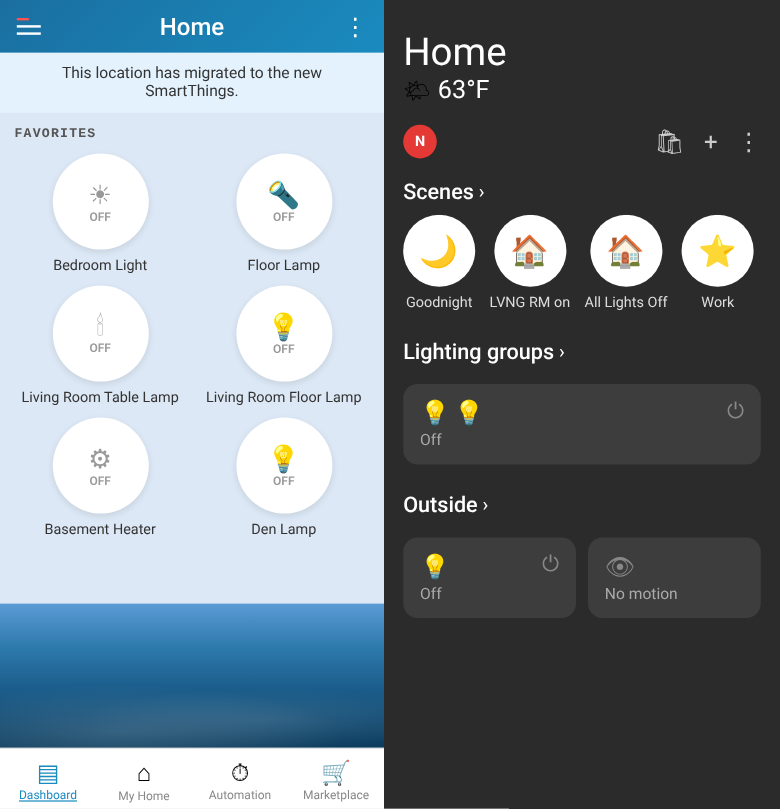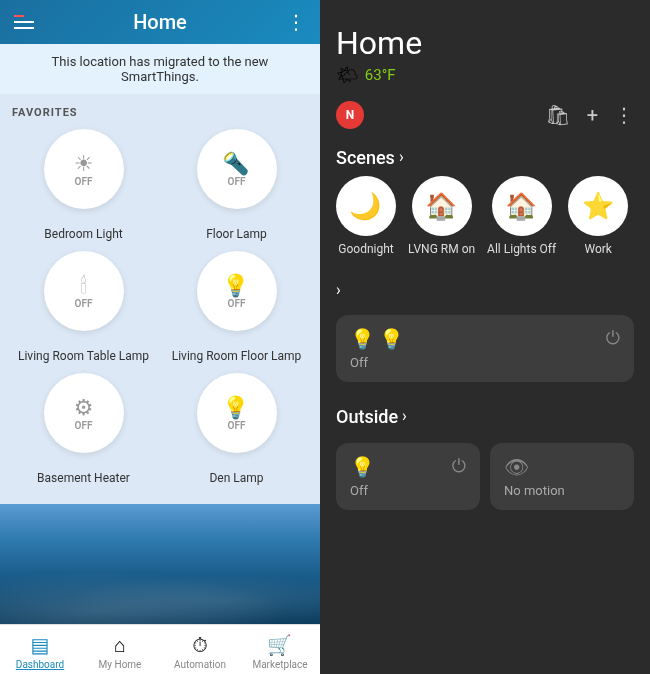--- a/index.html
+++ b/index.html
@@ -80,20 +80,21 @@
       padding: 12px;
       overflow-y: auto;
     }
 
     .favorites-label {
       font-size: 11px;
       font-weight: 700;
       color: #555;
       letter-spacing: 1px;
       margin-bottom: 10px;
+      font-family: Liberation Mono, monospace;
     }
 
     .device-grid {
       display: grid;
       grid-template-columns: 1fr 1fr;
       gap: 10px;
     }
 
     .device-card {
       display: flex;
@@ -123,21 +124,20 @@
     .device-circle .off-label {
       font-size: 10px;
       color: #999;
       font-weight: 600;
     }
 
     .device-name {
       font-size: 12px;
       color: #333;
       text-align: center;
-      margin-top: 12px;
     }
 
     
     .bg-overlay {
       height: 120px;
       background: linear-gradient(to bottom, #5b9bd5 0%, #2e7aad 30%, #1a5c8a 60%, #0d3d5e 100%);
       position: relative;
       overflow: hidden;
     }
 
@@ -212,22 +212,22 @@
 
     .weather-row {
       display: flex;
       align-items: center;
       gap: 6px;
       margin-top: 2px;
     }
 
     .weather-icon { font-size: 18px; }
     .weather-temp {
-      color: #84cc16;
-      font-size: 15px;
+      color: #ffffff;
+      font-size: 21px;
     }
 
     .right-toolbar {
       display: flex;
       align-items: center;
       gap: 12px;
       padding: 6px 16px;
     }
 
     .notification-badge {
@@ -534,20 +534,21 @@
     </div>
     <div class="scene-item">
       <div class="scene-circle">
         <span>⭐</span>
       </div>
       <span class="scene-label">Work</span>
     </div>
   </div>
 
   <div class="section-header">
+    <span class="section-title">Lighting groups</span>
     <span class="section-arrow">›</span>
   </div>
   <div class="lighting-section">
     <div class="lighting-card">
       <div class="card-top-row">
         <div class="bulb-icons">
           <span class="bulb-icon">💡</span>
           <span class="bulb-icon">💡</span>
         </div>
         <span class="power-icon">⏻</span>

